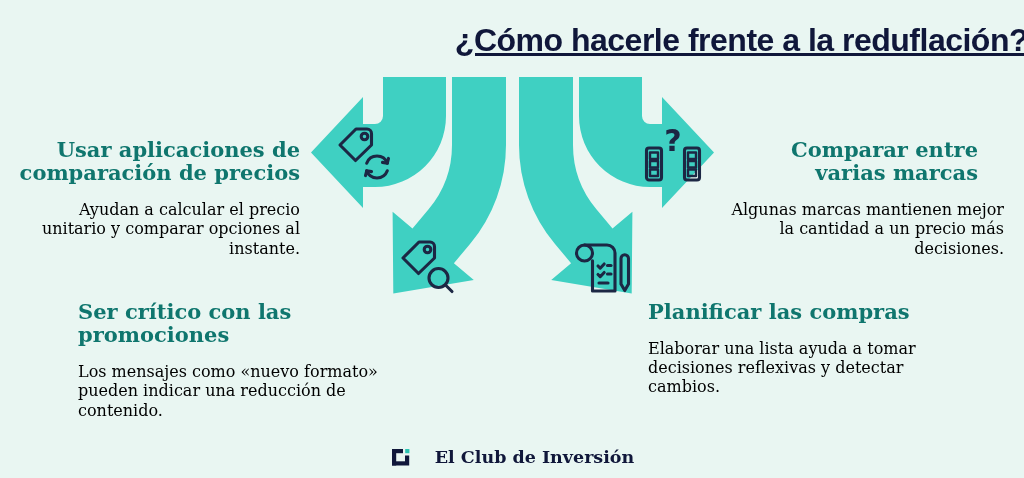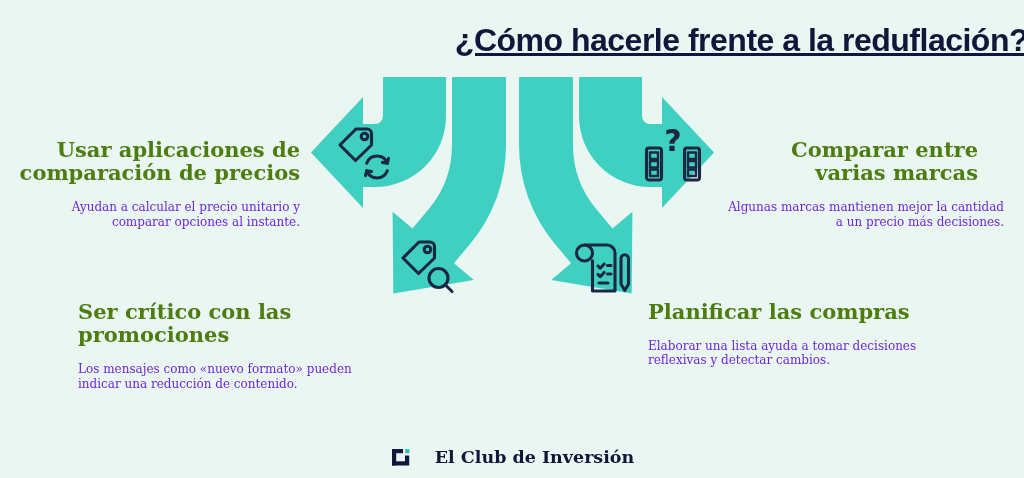--- a/index.html
+++ b/index.html
@@ -12,24 +12,24 @@
     position:absolute;top:18px;left:0;width:100%;
     text-align:right;margin:4px;
     font-family:"Liberation Sans", sans-serif;
     font-weight:bold;font-size:32px;letter-spacing:-0.5px;
     color:#10173a;
     text-decoration:underline;
   }
   .arrows-svg{position:absolute;left:0;top:0;}
   .section{position:absolute;color:#131b3e;}
   .section h2{
-    margin:0;font-size:21px;line-height:1.1;font-weight:bold;color:#4d7c0f;
+    margin:0;font-size:21px;line-height:1.1;font-weight:bold;color:#0f766e;
   }
   .section p{
-    margin:16px 0 0 0;font-size:12px;line-height:1.2;color:#6d28d9;
+    margin:16px 0 0 0;font-size:16px;line-height:1.2;color:#000000;
   }
   .sec-tl{left:10px;top:138px;width:290px;text-align:right;}
   .sec-tr{left:728px;top:138px;width:276px;text-align:right;}
   .sec-tr h2{max-width:250px;}
   .sec-bl{left:78px;top:300px;width:300px;}
   .sec-br{left:648px;top:300px;width:270px;text-align:left;}
   .footer{
     position:absolute;top:446px;left:0;width:100%;
     display:flex;justify-content:center;align-items:center;gap:24px;
   }

